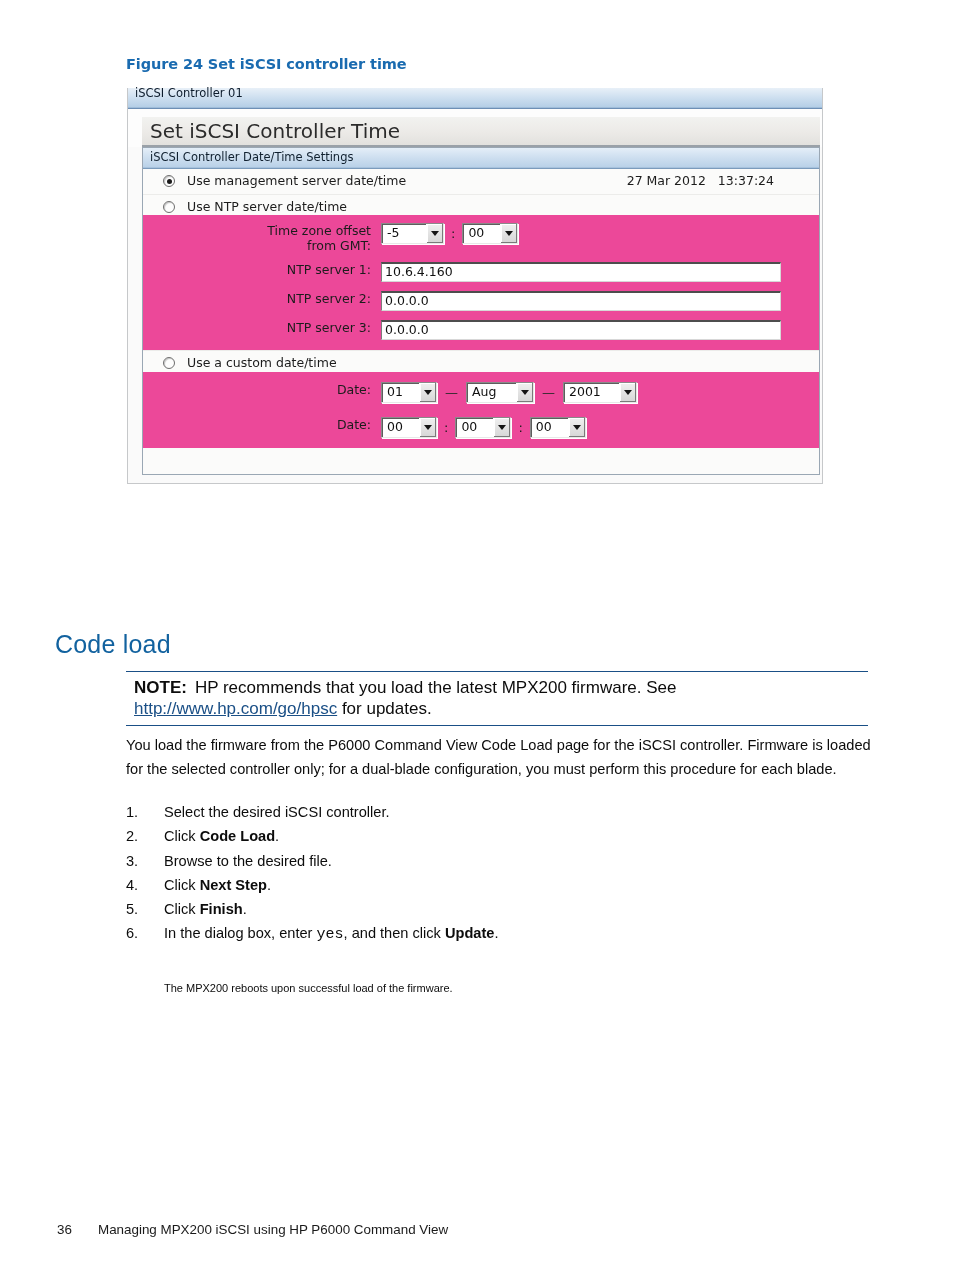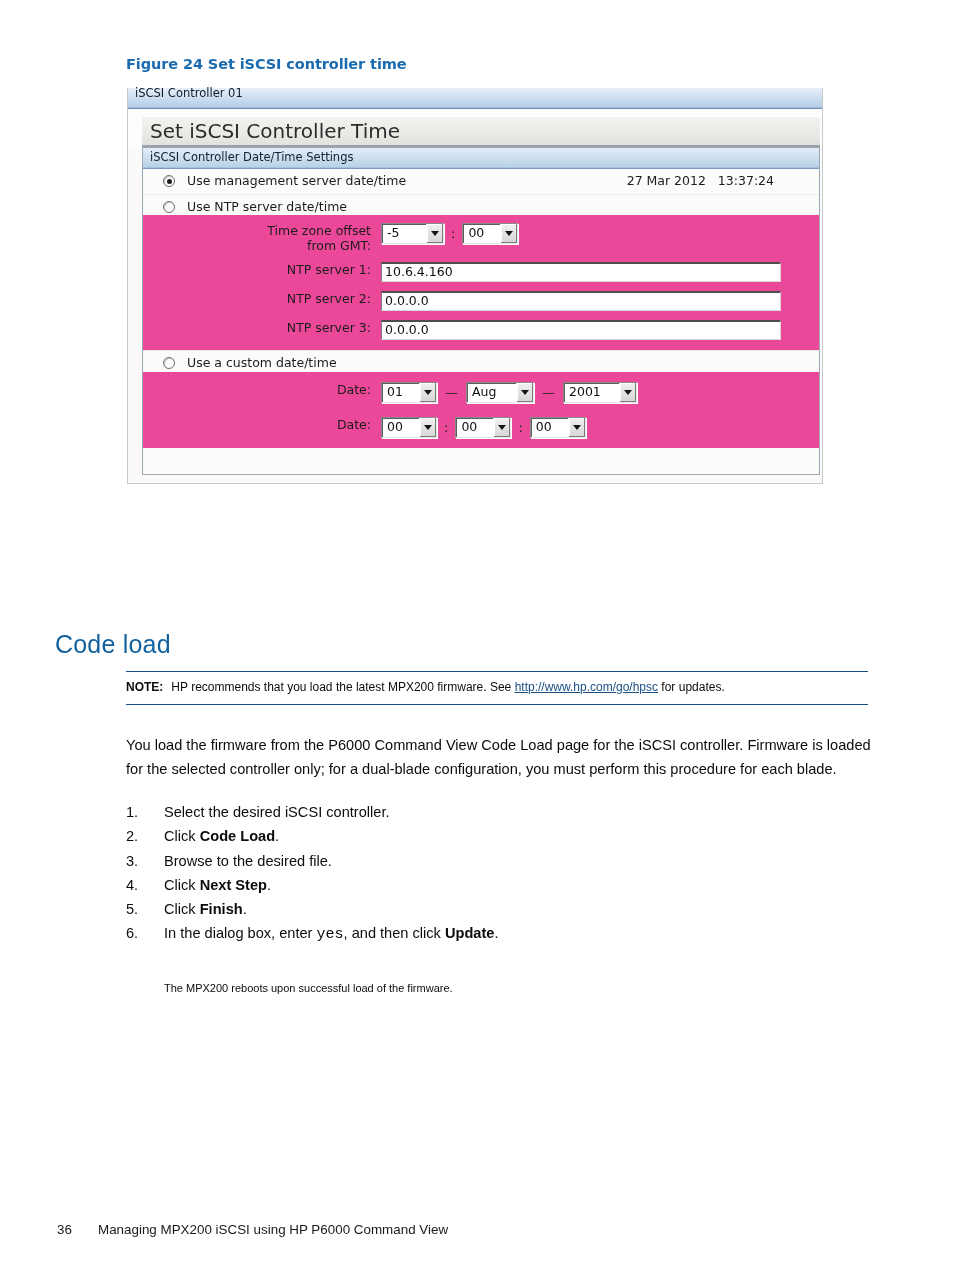--- a/index.html
+++ b/index.html
@@ -299,23 +299,24 @@
     left: 126px;
     top: 671px;
     width: 742px;
     border-top: 1.6px solid #1a4f86;
     border-bottom: 1.6px solid #1a4f86;
     padding: 5px 0 6px 0;
     box-sizing: border-box;
   }
   .note-text {
     font-family: "Liberation Sans", sans-serif;
-    font-size: 12px;
+    font-size: 17px;
     line-height: 21px;
     color: #0c0c0c;
+    margin-left: 8px;
   }
   .note-label {
     font-weight: bold;
     color: #0d0d0d;
     margin-right: 8px;
   }
   .note-link {
     color: #1a4f86;
     text-decoration: underline;
   }

